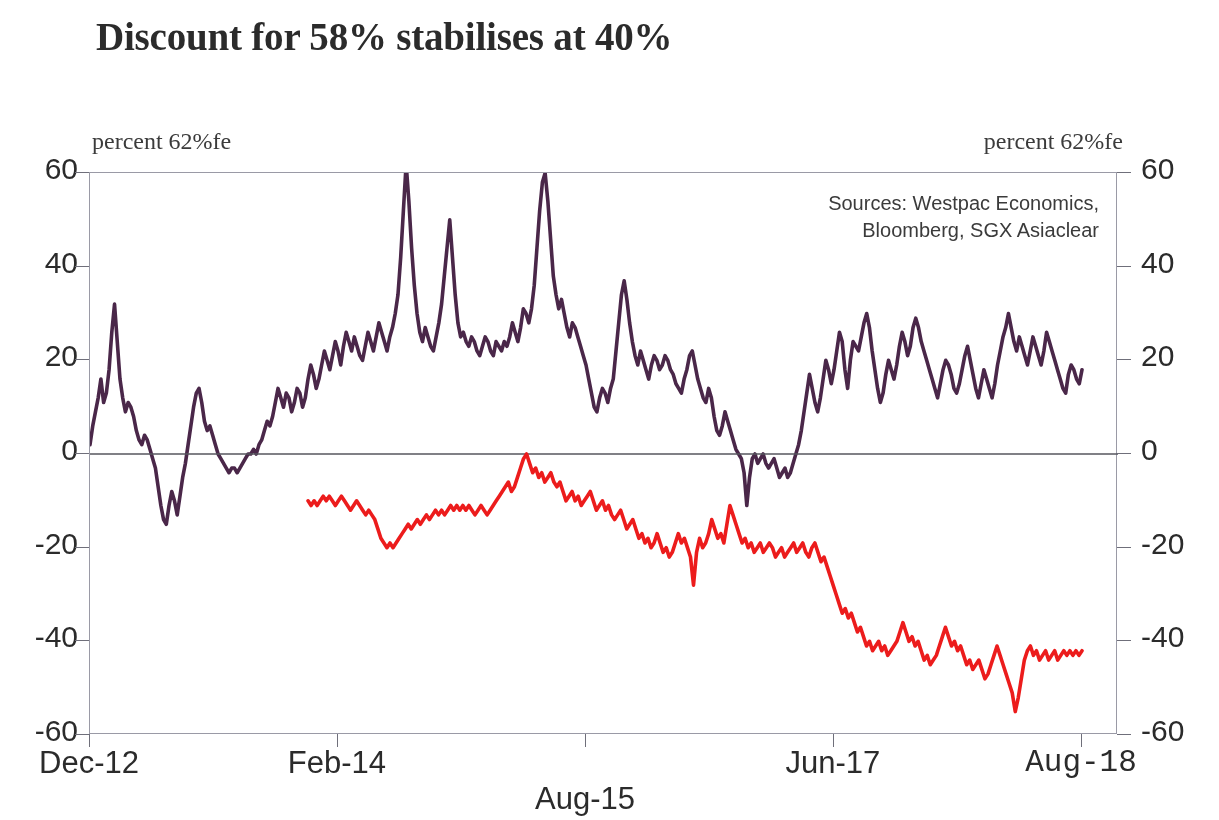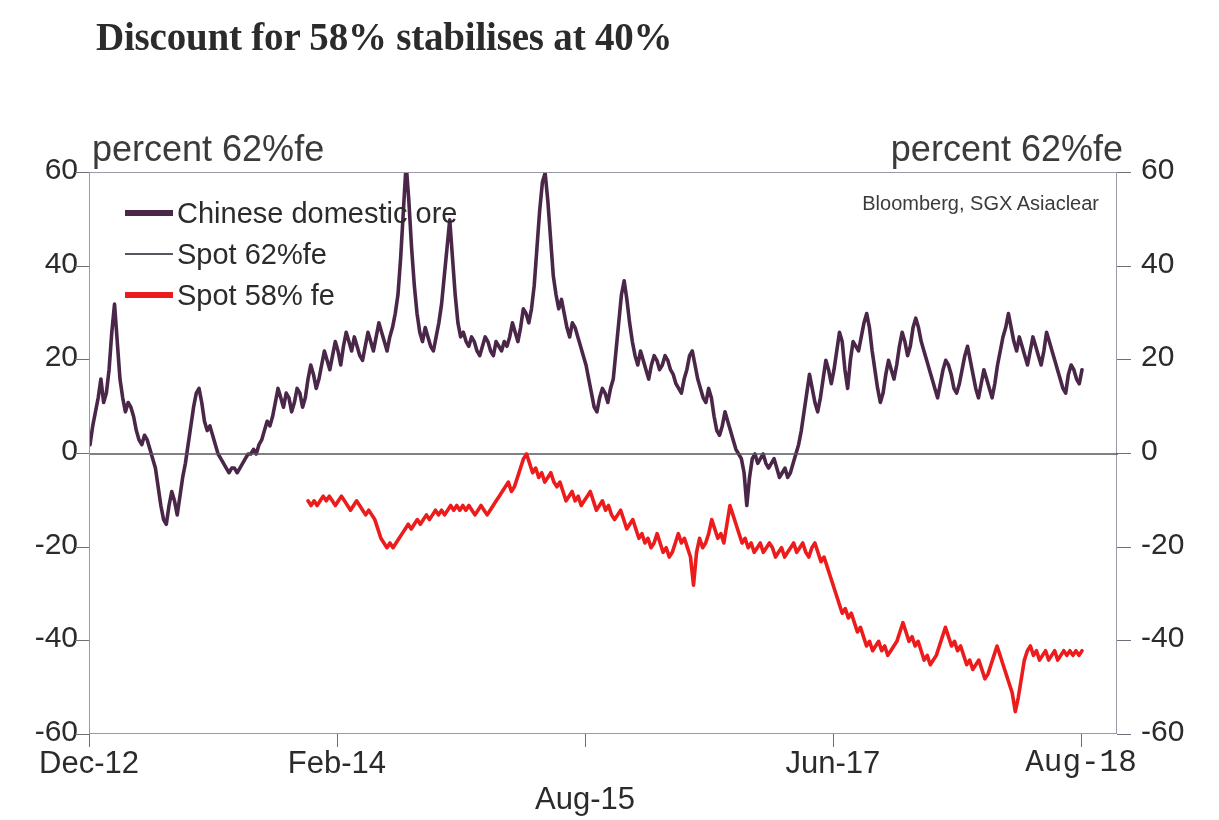--- a/index.html
+++ b/index.html
@@ -26,23 +26,24 @@
     top: 14px;
     font-family: "Liberation Serif", serif;
     font-weight: bold;
     font-size: 39px;
     letter-spacing: -0.2px;
     color: #2b2b2b;
     white-space: nowrap;
   }
   .axis-unit-label {
     position: absolute;
-    font-size: 36px;
+    font-size: 24px;
     color: #3b3b3b;
     white-space: nowrap;
+    font-family: Liberation Serif, serif;
   }
   #unit-left  { left: 92px; top: 128px; }
   #unit-right { right: 96px; top: 128px; text-align: right; }
 
   #plot-area {
     position: absolute;
     left: 89px;
     top: 172px;
     width: 1028px;
     height: 562px;
@@ -144,36 +145,23 @@
         <path d="M 0.00 271.63 L 2.73 252.90 L 5.45 238.85 L 8.18 224.80 L 10.90 206.07 L 13.63 229.48 L 16.35 220.12 L 19.08 196.70 L 21.80 159.23 L 24.53 131.13 L 27.25 168.60 L 29.98 206.07 L 32.70 224.80 L 35.43 238.85 L 38.15 229.48 L 40.88 234.17 L 43.61 243.53 L 46.33 257.58 L 49.06 266.95 L 51.78 271.63 L 54.51 262.27 L 57.23 266.95 L 59.96 276.32 L 62.68 285.68 L 65.41 295.05 L 68.13 313.78 L 70.86 332.52 L 73.58 346.57 L 76.31 351.25 L 79.03 332.52 L 81.76 318.47 L 84.49 327.83 L 87.21 341.88 L 89.94 323.15 L 92.66 304.42 L 95.39 290.37 L 98.11 271.63 L 100.84 252.90 L 103.56 234.17 L 106.29 220.12 L 109.01 215.43 L 111.74 229.48 L 114.46 248.22 L 117.19 257.58 L 119.91 252.90 L 122.64 262.27 L 125.37 271.63 L 128.09 281.00 L 130.82 285.68 L 133.54 290.37 L 136.27 295.05 L 138.99 299.73 L 141.72 295.05 L 144.44 295.05 L 147.17 299.73 L 149.89 295.05 L 152.62 290.37 L 155.34 285.68 L 158.07 281.00 L 160.79 281.00 L 163.52 276.32 L 166.25 281.00 L 168.97 271.63 L 171.70 266.95 L 174.42 257.58 L 177.15 248.22 L 179.87 252.90 L 182.60 243.53 L 185.32 229.48 L 188.05 215.43 L 190.77 224.80 L 193.50 234.17 L 196.22 220.12 L 198.95 224.80 L 201.67 238.85 L 204.40 229.48 L 207.13 215.43 L 209.85 220.12 L 212.58 234.17 L 215.30 224.80 L 218.03 206.07 L 220.75 192.02 L 223.48 201.38 L 226.20 215.43 L 228.93 206.07 L 231.65 192.02 L 234.38 177.97 L 237.10 187.33 L 239.83 196.70 L 242.55 182.65 L 245.28 168.60 L 248.00 177.97 L 250.73 192.02 L 253.46 173.28 L 256.18 159.23 L 258.91 168.60 L 261.63 177.97 L 264.36 163.92 L 267.08 173.28 L 269.81 182.65 L 272.53 187.33 L 275.26 173.28 L 277.98 159.23 L 280.71 168.60 L 283.43 177.97 L 286.16 163.92 L 288.88 149.87 L 291.61 159.23 L 294.34 168.60 L 297.06 177.97 L 299.79 163.92 L 302.51 154.55 L 305.24 140.50 L 307.96 121.77 L 310.69 84.30 L 313.41 37.47 L 316.14 -9.37 L 318.86 28.10 L 321.59 74.93 L 324.31 112.40 L 327.04 140.50 L 329.76 159.23 L 332.49 168.60 L 335.22 154.55 L 337.94 163.92 L 340.67 173.28 L 343.39 177.97 L 346.12 163.92 L 348.84 149.87 L 351.57 131.13 L 354.29 103.03 L 357.02 74.93 L 359.74 46.83 L 362.47 84.30 L 365.19 121.77 L 367.92 149.87 L 370.64 163.92 L 373.37 159.23 L 376.10 168.60 L 378.82 173.28 L 381.55 163.92 L 384.27 168.60 L 387.00 177.97 L 389.72 182.65 L 392.45 173.28 L 395.17 163.92 L 397.90 168.60 L 400.62 177.97 L 403.35 182.65 L 406.07 168.60 L 408.80 173.28 L 411.52 177.97 L 414.25 168.60 L 416.98 173.28 L 419.70 163.92 L 422.43 149.87 L 425.15 159.23 L 427.88 168.60 L 430.60 154.55 L 433.33 135.82 L 436.05 140.50 L 438.78 149.87 L 441.50 135.82 L 444.23 112.40 L 446.95 74.93 L 449.68 37.47 L 452.40 9.37 L 455.13 0.00 L 457.86 28.10 L 460.58 65.57 L 463.31 103.03 L 466.03 121.77 L 468.76 135.82 L 471.48 126.45 L 474.21 140.50 L 476.93 154.55 L 479.66 163.92 L 482.38 149.87 L 485.11 154.55 L 487.83 163.92 L 490.56 173.28 L 493.28 182.65 L 496.01 192.02 L 498.74 206.07 L 501.46 220.12 L 504.19 234.17 L 506.91 238.85 L 509.64 224.80 L 512.36 215.43 L 515.09 220.12 L 517.81 229.48 L 520.54 215.43 L 523.26 206.07 L 525.99 177.97 L 528.71 149.87 L 531.44 121.77 L 534.16 107.72 L 536.89 126.45 L 539.62 149.87 L 542.34 168.60 L 545.07 182.65 L 547.79 192.02 L 550.52 177.97 L 553.24 187.33 L 555.97 196.70 L 558.69 206.07 L 561.42 192.02 L 564.14 182.65 L 566.87 187.33 L 569.59 196.70 L 572.32 192.02 L 575.04 182.65 L 577.77 187.33 L 580.50 196.70 L 583.22 201.38 L 585.95 210.75 L 588.67 215.43 L 591.40 220.12 L 594.12 206.07 L 596.85 196.70 L 599.57 182.65 L 602.30 177.97 L 605.02 192.02 L 607.75 206.07 L 610.47 215.43 L 613.20 224.80 L 615.92 229.48 L 618.65 215.43 L 621.38 224.80 L 624.10 243.53 L 626.83 257.58 L 629.55 262.27 L 632.28 252.90 L 635.00 238.85 L 637.73 248.22 L 640.45 257.58 L 643.18 266.95 L 645.90 276.32 L 648.63 281.00 L 651.35 285.68 L 654.08 299.73 L 656.80 332.52 L 659.53 304.42 L 662.26 285.68 L 664.98 281.00 L 667.71 290.37 L 670.43 285.68 L 673.16 281.00 L 675.88 290.37 L 678.61 295.05 L 681.33 290.37 L 684.06 285.68 L 686.78 295.05 L 689.51 304.42 L 692.23 299.73 L 694.96 295.05 L 697.68 304.42 L 700.41 299.73 L 703.14 290.37 L 705.86 281.00 L 708.59 271.63 L 711.31 257.58 L 714.04 238.85 L 716.76 220.12 L 719.49 201.38 L 722.21 215.43 L 724.94 229.48 L 727.66 238.85 L 730.39 224.80 L 733.11 206.07 L 735.84 187.33 L 738.56 196.70 L 741.29 210.75 L 744.01 196.70 L 746.74 177.97 L 749.47 159.23 L 752.19 168.60 L 754.92 196.70 L 757.64 215.43 L 760.37 187.33 L 763.09 168.60 L 765.82 173.28 L 768.54 177.97 L 771.27 163.92 L 773.99 149.87 L 776.72 140.50 L 779.44 154.55 L 782.17 177.97 L 784.89 196.70 L 787.62 215.43 L 790.35 229.48 L 793.07 220.12 L 795.80 201.38 L 798.52 187.33 L 801.25 196.70 L 803.97 206.07 L 806.70 192.02 L 809.42 173.28 L 812.15 159.23 L 814.87 168.60 L 817.60 182.65 L 820.32 173.28 L 823.05 154.55 L 825.77 145.18 L 828.50 154.55 L 831.23 168.60 L 833.95 177.97 L 836.68 187.33 L 839.40 196.70 L 842.13 206.07 L 844.85 215.43 L 847.58 224.80 L 850.30 210.75 L 853.03 196.70 L 855.75 187.33 L 858.48 192.02 L 861.20 201.38 L 863.93 215.43 L 866.65 220.12 L 869.38 210.75 L 872.11 196.70 L 874.83 182.65 L 877.56 173.28 L 880.28 187.33 L 883.01 201.38 L 885.73 215.43 L 888.46 224.80 L 891.18 210.75 L 893.91 196.70 L 896.63 206.07 L 899.36 215.43 L 902.08 224.80 L 904.81 210.75 L 907.53 192.02 L 910.26 177.97 L 912.99 163.92 L 915.71 154.55 L 918.44 140.50 L 921.16 154.55 L 923.89 168.60 L 926.61 177.97 L 929.34 163.92 L 932.06 173.28 L 934.79 182.65 L 937.51 192.02 L 940.24 177.97 L 942.96 163.92 L 945.69 173.28 L 948.41 182.65 L 951.14 192.02 L 953.87 177.97 L 956.59 159.23 L 959.32 168.60 L 962.04 177.97 L 964.77 187.33 L 967.49 196.70 L 970.22 206.07 L 972.94 215.43 L 975.67 220.12 L 978.39 201.38 L 981.12 192.02 L 983.84 196.70 L 986.57 206.07 L 989.29 210.75 L 992.02 196.70" fill="none" stroke="#4a2749" stroke-width="3.6" stroke-linejoin="round" stroke-linecap="round"></path>
         <path d="M 0 281 L 1028 281" fill="none" stroke="#56565e" stroke-width="1.4" stroke-linejoin="round" stroke-linecap="round"></path>
         <path d="M 218.04 327.83 L 221.07 332.52 L 224.11 327.83 L 227.14 332.52 L 230.18 327.83 L 233.21 323.15 L 236.25 327.83 L 239.29 323.15 L 242.32 327.83 L 245.36 332.52 L 248.39 327.83 L 251.43 323.15 L 254.46 327.83 L 257.50 332.52 L 260.53 337.20 L 263.57 332.52 L 266.60 327.83 L 269.64 332.52 L 272.67 337.20 L 275.71 341.88 L 278.74 337.20 L 281.78 341.88 L 284.81 346.57 L 287.85 355.93 L 290.88 365.30 L 293.92 369.98 L 296.95 374.67 L 299.99 369.98 L 303.02 374.67 L 306.06 369.98 L 309.10 365.30 L 312.13 360.62 L 315.17 355.93 L 318.20 351.25 L 321.24 355.93 L 324.27 351.25 L 327.31 346.57 L 330.34 351.25 L 333.38 346.57 L 336.41 341.88 L 339.45 346.57 L 342.48 341.88 L 345.52 337.20 L 348.55 341.88 L 351.59 337.20 L 354.62 341.88 L 357.66 337.20 L 360.69 332.52 L 363.73 337.20 L 366.76 332.52 L 369.80 337.20 L 372.84 332.52 L 375.87 337.20 L 378.91 332.52 L 381.94 337.20 L 384.98 341.88 L 388.01 337.20 L 391.05 332.52 L 394.08 337.20 L 397.12 341.88 L 400.15 337.20 L 403.19 332.52 L 406.22 327.83 L 409.26 323.15 L 412.29 318.47 L 415.33 313.78 L 418.36 309.10 L 421.40 318.47 L 424.43 313.78 L 427.47 304.42 L 430.50 295.05 L 433.54 285.68 L 436.57 281.00 L 439.61 290.37 L 442.65 299.73 L 445.68 295.05 L 448.72 304.42 L 451.75 299.73 L 454.79 309.10 L 457.82 304.42 L 460.86 299.73 L 463.89 309.10 L 466.93 313.78 L 469.96 309.10 L 473.00 318.47 L 476.03 327.83 L 479.07 323.15 L 482.10 318.47 L 485.14 327.83 L 488.17 323.15 L 491.21 332.52 L 494.24 327.83 L 497.28 323.15 L 500.31 318.47 L 503.35 327.83 L 506.38 337.20 L 509.42 332.52 L 512.46 327.83 L 515.49 337.20 L 518.53 332.52 L 521.56 341.88 L 524.60 346.57 L 527.63 341.88 L 530.67 337.20 L 533.70 346.57 L 536.74 355.93 L 539.77 351.25 L 542.81 346.57 L 545.84 355.93 L 548.88 365.30 L 551.91 360.62 L 554.95 369.98 L 557.98 365.30 L 561.02 374.67 L 564.05 369.98 L 567.09 360.62 L 570.12 369.98 L 573.16 379.35 L 576.19 374.67 L 579.23 384.03 L 582.27 379.35 L 585.30 369.98 L 588.34 360.62 L 591.37 369.98 L 594.41 365.30 L 597.44 374.67 L 600.48 384.03 L 603.51 412.13 L 606.55 379.35 L 609.58 365.30 L 612.62 374.67 L 615.65 369.98 L 618.69 360.62 L 621.72 346.57 L 624.76 355.93 L 627.79 365.30 L 630.83 360.62 L 633.86 369.98 L 636.90 351.25 L 639.93 332.52 L 642.97 341.88 L 646.00 351.25 L 649.04 360.62 L 652.08 369.98 L 655.11 365.30 L 658.15 374.67 L 661.18 369.98 L 664.22 379.35 L 667.25 374.67 L 670.29 369.98 L 673.32 379.35 L 676.36 374.67 L 679.39 369.98 L 682.43 374.67 L 685.46 384.03 L 688.50 379.35 L 691.53 374.67 L 694.57 384.03 L 697.60 379.35 L 700.64 374.67 L 703.67 369.98 L 706.71 379.35 L 709.74 374.67 L 712.78 369.98 L 715.81 379.35 L 718.85 384.03 L 721.89 374.67 L 724.92 369.98 L 727.96 379.35 L 730.99 388.72 L 734.03 384.03 L 737.06 393.40 L 740.10 402.77 L 743.13 412.13 L 746.17 421.50 L 749.20 430.87 L 752.24 440.23 L 755.27 435.55 L 758.31 444.92 L 761.34 440.23 L 764.38 449.60 L 767.41 458.97 L 770.45 454.28 L 773.48 463.65 L 776.52 473.02 L 779.55 468.33 L 782.59 477.70 L 785.63 473.02 L 788.66 468.33 L 791.70 477.70 L 794.73 473.02 L 797.77 482.38 L 800.80 477.70 L 803.84 473.02 L 806.87 468.33 L 809.91 458.97 L 812.94 449.60 L 815.98 458.97 L 819.01 468.33 L 822.05 463.65 L 825.08 473.02 L 828.12 468.33 L 831.15 477.70 L 834.19 487.07 L 837.22 482.38 L 840.26 491.75 L 843.29 487.07 L 846.33 482.38 L 849.36 473.02 L 852.40 463.65 L 855.44 454.28 L 858.47 463.65 L 861.51 473.02 L 864.54 468.33 L 867.58 477.70 L 870.61 473.02 L 873.65 482.38 L 876.68 491.75 L 879.72 487.07 L 882.75 496.43 L 885.79 491.75 L 888.82 487.07 L 891.86 496.43 L 894.89 505.80 L 897.93 501.12 L 900.96 491.75 L 904.00 482.38 L 907.03 473.02 L 910.07 482.38 L 913.10 491.75 L 916.14 501.12 L 919.17 510.48 L 922.21 519.85 L 925.25 538.58 L 928.28 524.53 L 931.32 505.80 L 934.35 487.07 L 937.39 477.70 L 940.42 473.02 L 943.46 482.38 L 946.49 477.70 L 949.53 487.07 L 952.56 482.38 L 955.60 477.70 L 958.63 487.07 L 961.67 482.38 L 964.70 477.70 L 967.74 487.07 L 970.77 482.38 L 973.81 477.70 L 976.84 482.38 L 979.88 477.70 L 982.91 482.38 L 985.95 477.70 L 988.98 482.38 L 992.02 477.70" fill="none" stroke="#ec1c1c" stroke-width="3.6" stroke-linejoin="round" stroke-linecap="round"></path>
       </svg>
   </div>
 
   <div id="y-axis-left"></div>
   <div id="y-axis-right"></div>
   <div id="x-axis"></div>
 
-  <div id="legend">
-    <div class="legend-row">
-      <span class="legend-swatch sw-purple"></span>
-      <span class="legend-text">Chinese domestic ore</span>
-    </div>
-    <div class="legend-row">
-      <span class="legend-swatch sw-grey"></span>
-      <span class="legend-text">Spot 62%fe</span>
-    </div>
-    <div class="legend-row">
-      <span class="legend-swatch sw-red"></span>
-      <span class="legend-text">Spot 58% fe</span>
-    </div>
-  </div>
 
   <div id="sources">
+    <div>Sources: Westpac Economics,</div>
     <div>Bloomberg, SGX Asiaclear</div>
   </div>
 
 <div class="ytick-label ytick-left" style="top: 154px;">60</div>
     <div class="ytick-label ytick-right" style="top: 154px;">60</div>
     <div class="ytick-mark" style="left: 75px; top: 172px;"></div>
     <div class="ytick-mark" style="left: 1117px; top: 172px;"></div>
     <div class="ytick-label ytick-left" style="top: 247.667px;">40</div>
     <div class="ytick-label ytick-right" style="top: 247.667px;">40</div>
     <div class="ytick-mark" style="left: 75px; top: 265.667px;"></div>

